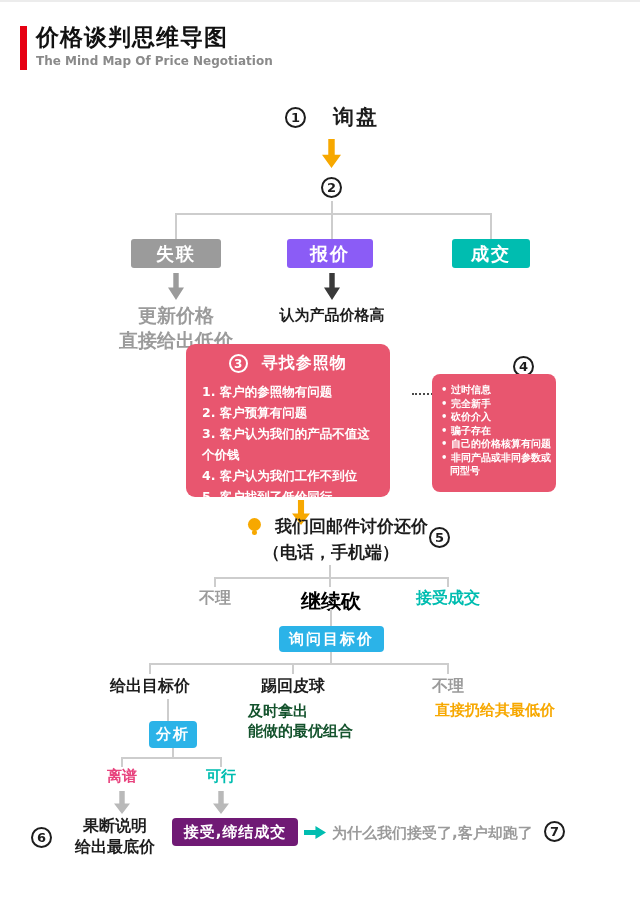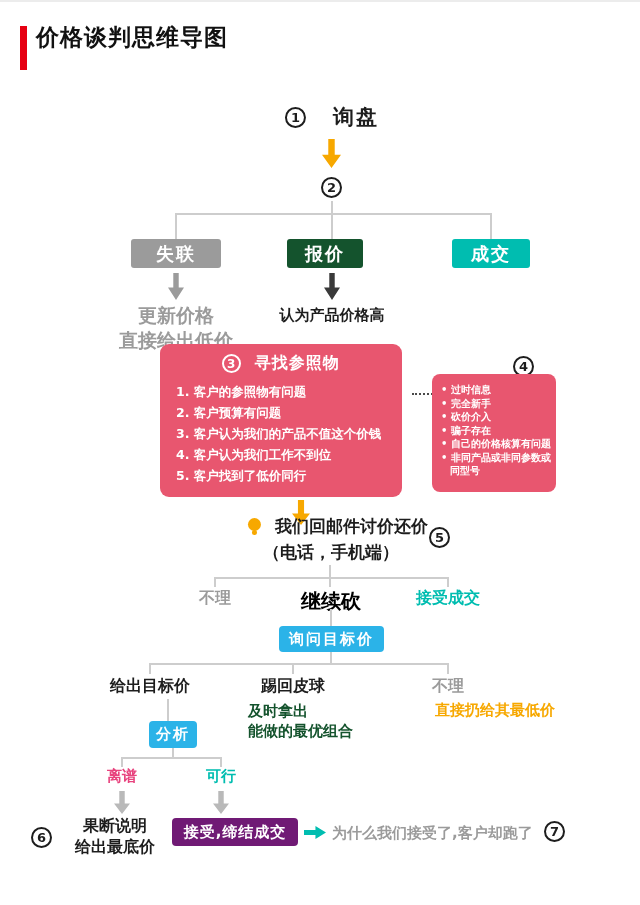--- a/index.html
+++ b/index.html
@@ -32,48 +32,49 @@
   .lbl{position:absolute;font-weight:bold;}
 </style>
 </head>
 <body>
 
 <div id="canvas">
 
   <div class="abs" style="left:0;top:0;width:640px;height:2px;background:#ececec"></div>
   <div class="abs" style="left:20px;top:26px;width:7px;height:44px;background:#e60012"></div>
   <div class="abs nw" style="left:36px;top:22px;font-size:23px;font-weight:bold;color:#111;letter-spacing:1px">价格谈判思维导图</div>
+  <div class="abs nw" style="left:36px;top:54px;font-size:12px;font-weight:bold;color:#8a8a8a">The Mind Map Of Price Negotiation</div>
 
   <div class="ctr nw" style="left:332px;top:103px">
     <span class="circ">1</span>
     <span style="font-size:21px;font-weight:bold;color:#1d1d1d;margin-left:22px;vertical-align:middle;letter-spacing:2px">询盘</span>
   </div>
 
   <div class="arr" style="left:322px;top:139px;width:19px;height:29px;background:#f7a800"></div>
 
   <span class="circ abs" style="left:321px;top:177px">2</span>
 
   <div class="line" style="left:331px;top:201px;width:2px;height:12px"></div>
   <div class="line" style="left:175px;top:213px;width:317px;height:2px"></div>
   <div class="line" style="left:175px;top:214px;width:2px;height:25px"></div>
   <div class="line" style="left:331px;top:214px;width:2px;height:25px"></div>
   <div class="line" style="left:490px;top:214px;width:2px;height:25px"></div>
 
   <div class="box" style="left:131px;top:239px;width:90px;height:29px;background:#9b9b9b;font-size:18px">失联</div>
-  <div class="box" style="left:287px;top:239px;width:76px;height:29px;background:#14532d;font-size:18px">报价</div>
+  <div class="box" style="left:287px;top:239px;width:86px;height:29px;background:#8b5cf6;font-size:18px">报价</div>
   <div class="box" style="left:452px;top:239px;width:78px;height:29px;background:#00bdb0;font-size:18px">成交</div>
 
   <div class="arr" style="left:168px;top:273px;width:16px;height:27px;background:#9b9b9b"></div>
   <div class="arr" style="left:324px;top:273px;width:16px;height:27px;background:#3a3a3a"></div>
 
   <div class="ctr pre nw lbl" style="left:176px;top:303px;font-size:19px;color:#9b9b9b;line-height:1.3">更新价格
 直接给出低价</div>
   <div class="ctr nw lbl" style="left:332px;top:306px;font-size:15px;color:#1d1d1d">认为产品价格高</div>
 
-  <div class="refbox" style="left:160px;top:344px;width:242px;height:153px">
+  <div class="refbox" style="left:186px;top:344px;width:204px;height:153px">
     <div class="ref-title nw">
       <span class="circ w sm">3</span>
       <span>寻找参照物</span>
     </div>
     <div class="ref-list">
       <div class="ref-item">1. 客户的参照物有问题</div>
       <div class="ref-item">2. 客户预算有问题</div>
       <div class="ref-item">3. 客户认为我们的产品不值这个价钱</div>
       <div class="ref-item">4. 客户认为我们工作不到位</div>
       <div class="ref-item">5. 客户找到了低价同行</div>

